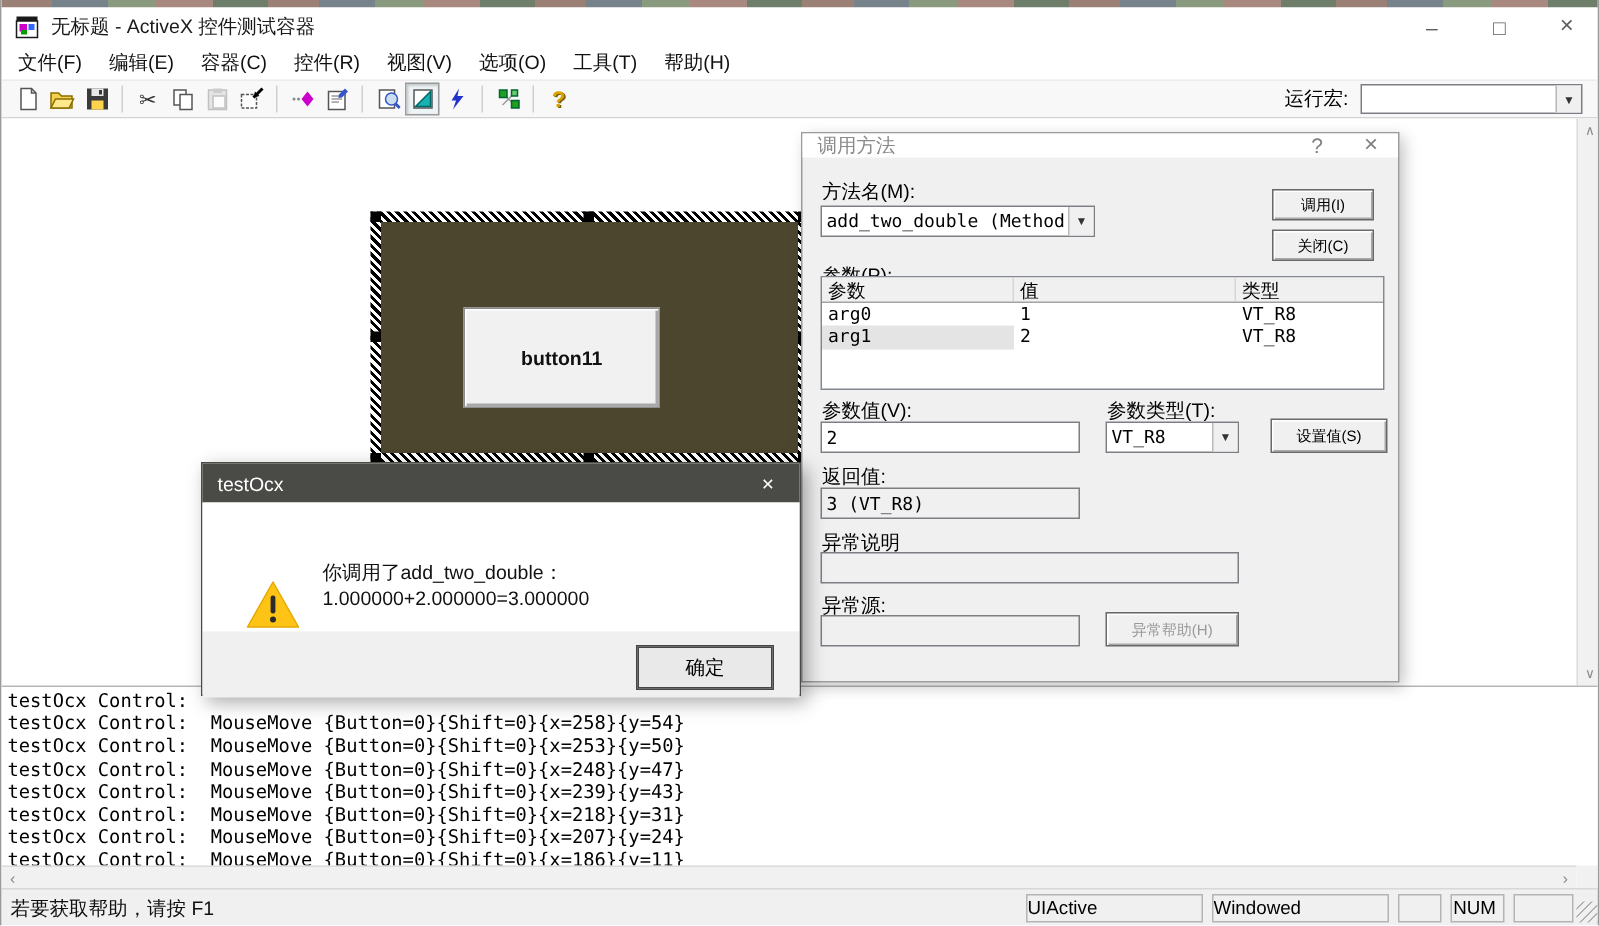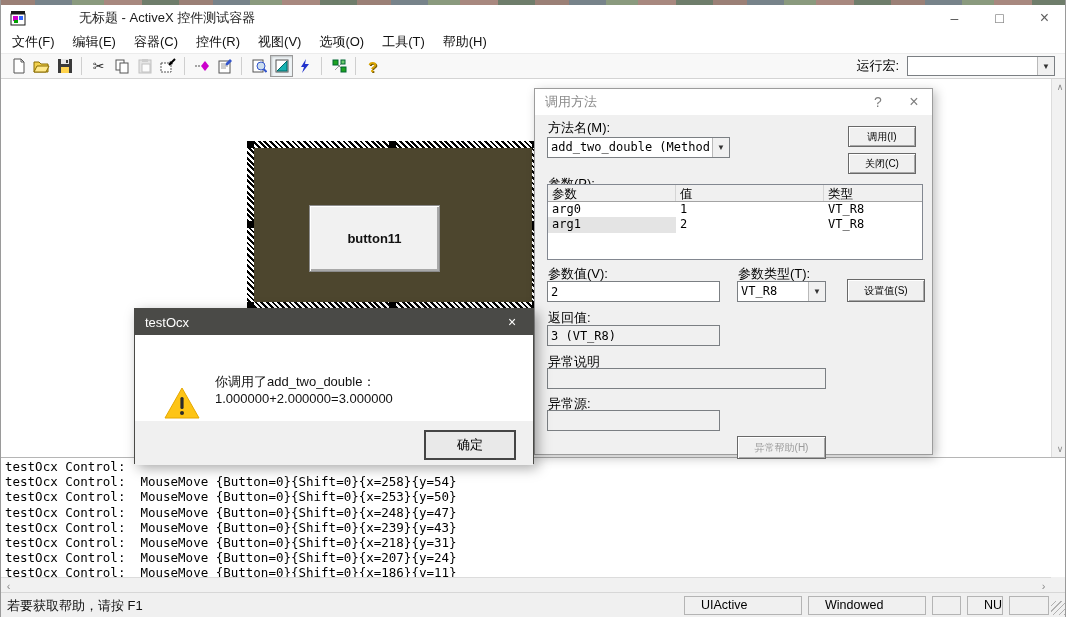--- a/index.html
+++ b/index.html
@@ -6,21 +6,21 @@
   html,body { width:1066px; height:617px; overflow:hidden; }
   body { font-family:"Liberation Sans", sans-serif; font-size:13px; color:#000; background:#fff; }
   #screen { position:relative; width:1066px; height:617px; background:#fff; overflow:hidden;
             border-left:1px solid #9a9a9a; border-right:1px solid #9a9a9a; }
 
   
   .wallpaper { position:absolute; left:0; top:0; width:1066px; height:5px;
     background:repeating-linear-gradient(90deg,#9b8076 0 34px,#77838a 34px 71px,#8a9a7e 71px 103px,#a8887f 103px 141px,#6f7d6b 141px 178px); }
 
   
-  .titlebar { position:absolute; left:0; top:5px; width:1066px; height:26px; background:#fff; display:flex; align-items:center;gap:45px; }
+  .titlebar { position:absolute; left:0; top:5px; width:1066px; height:26px; background:#fff; display:flex; align-items:center; }
   .app-icon { width:16px; height:16px; margin:0 8px 0 9px; }
   .title-text { font-size:13px; color:#1a1a1a; }
   .caption-buttons { margin-left:auto; display:flex; height:100%; }
   .cap-btn { width:45px; height:100%; display:flex; align-items:center; justify-content:center; color:#5f5f5f; font-size:14px; }
 
   .menubar { position:absolute; left:0; top:31px; width:1066px; height:22px; background:#fff; display:flex; align-items:center; padding-left:2px; }
   .menu-item { padding:2px 9px; color:#111; }
 
   .toolbar { position:absolute; left:0; top:53px; width:1066px; height:26px; background:#f8f8f8;
              border-top:1px solid #ececec; border-bottom:1px solid #d4d4d4; display:flex; align-items:center; padding-left:6px; }
@@ -31,21 +31,21 @@
   .run-macro .lblr { margin-right:8px; }
 
   
   .combo { background:#fff; border:1px solid #7b7f83; display:flex; align-items:stretch; }
   .combo .cval { flex:1; padding:2px 3px; font-family:"DejaVu Sans Mono", monospace; font-size:12px; white-space:pre; overflow:hidden; }
   .combo .carrow { width:17px; background:#f0f0f0; border-left:1px solid #b9b9b9; display:flex; align-items:center; justify-content:center; font-size:8px; color:#333; }
   .field { background:#fff; border:1px solid #7b7f83; font-family:"DejaVu Sans Mono", monospace; font-size:12px; padding:2px 3px; width:100%; height:100%; }
   .field.ro { background:#f0f0f0; }
   .btn3d { background:#f0f0f0; border:1px solid #696969; box-shadow:inset 1px 1px 0 #ffffff, inset -1px -1px 0 #a8a8a8;
            display:flex; align-items:center; justify-content:center; font-size:10px; }
-  .btn3d.disabled { color:#9a9a9a;margin-top:28px; }
+  .btn3d.disabled { color:#9a9a9a; }
 
   
   .workspace { position:absolute; left:0; top:79px; width:1066px; height:513px; background:#fff; }
   .control-sel { position:absolute; left:246px; top:62px; width:292px; height:168px;
     background:repeating-linear-gradient(45deg,#ffffff 0 2px,#000000 2px 4px); }
   .control-body { position:absolute; left:7px; top:7px; right:7px; bottom:7px; background:#4d462e; }
   .handle { position:absolute; width:7px; height:7px; background:#000; }
   .ocx-button { position:absolute; left:55px; top:57px; width:131px; height:67px; background:#f1f1f1;
     border:1px solid #8c8c8c; box-shadow:inset 1px 1px 0 #ffffff, inset -2px -2px 0 #a8a8a8;
     display:flex; align-items:center; justify-content:center; font-weight:bold; font-size:13px; color:#111; }
@@ -60,28 +60,28 @@
   .logline { white-space:pre; }
 
   .hscroll { position:absolute; left:0; top:498px; width:1050px; height:15px; background:#f1f1f1; border-top:1px solid #dcdcdc; }
   .hscroll .sarrow { position:absolute; top:0; width:15px; height:15px; display:flex; align-items:center; justify-content:center; color:#8a8a8a; font-size:11px; }
   .scroll-corner { position:absolute; left:1050px; top:498px; width:16px; height:15px; background:#f1f1f1; }
 
   
   .statusbar { position:absolute; left:0; top:592px; width:1066px; height:25px; background:#f0f0f0; border-top:1px solid #d7d7d7; }
   .sb-help { position:absolute; left:6px; top:4px; font-size:13px; color:#111; }
   .sb-panels { position:absolute; left:683px; top:3px; display:flex; gap:6px; }
-  .sb-panel { height:19px; border:1px solid #b4b4b4; background:#f0f0f0; font-size:12.5px; padding:1px 4px 0 16px; overflow:hidden; }
+  .sb-panel { height:19px; border:1px solid #b4b4b4; background:#f0f0f0; font-size:12.5px; padding:1px 4px 0 0; overflow:hidden; }
   .grip { position:absolute; right:2px; bottom:2px; width:14px; height:14px;
     background:repeating-linear-gradient(135deg, transparent 0 3px, #b0b0b0 3px 4px); }
 
   
   .dialog { position:absolute; left:533px; top:88px; width:399px; height:367px; background:#f0f0f0;
             border:1px solid #9c9c9c; box-shadow:3px 3px 10px rgba(0,0,0,.25); z-index:10; }
-  .dlg-titlebar { position:absolute; left:0; top:0; width:100%; height:26px; background:#fff; display:flex; align-items:center; }
+  .dlg-titlebar { position:absolute; left:0; top:0; width:100%; height:16px; background:#fff; display:flex; align-items:center; }
   .dlg-title { color:#8a8a8a; margin-left:10px; }
   .dlg-cap { margin-left:auto; display:flex; height:100%; }
   .dlg-capbtn { width:36px; height:100%; display:flex; align-items:center; justify-content:center; color:#7f7f7f; font-size:14px; }
   .dlg-label { position:absolute; font-size:13px; color:#000; }
 
   .ptable { position:absolute; left:12px; top:95px; width:376px; height:76px; background:#fff; border:1px solid #828790;
             font-family:"DejaVu Sans Mono", monospace; font-size:12px; }
   .ptable .thead { display:flex; height:17px; background:#f0f0f0; border-bottom:1px solid #a3a3a3; }
   .ptable .th { padding:1px 0 0 4px; border-right:1px solid #d5d5d5; font-family:"Liberation Sans", sans-serif; font-size:12.5px; }
   .ptable .tr { display:flex; height:15px; }

